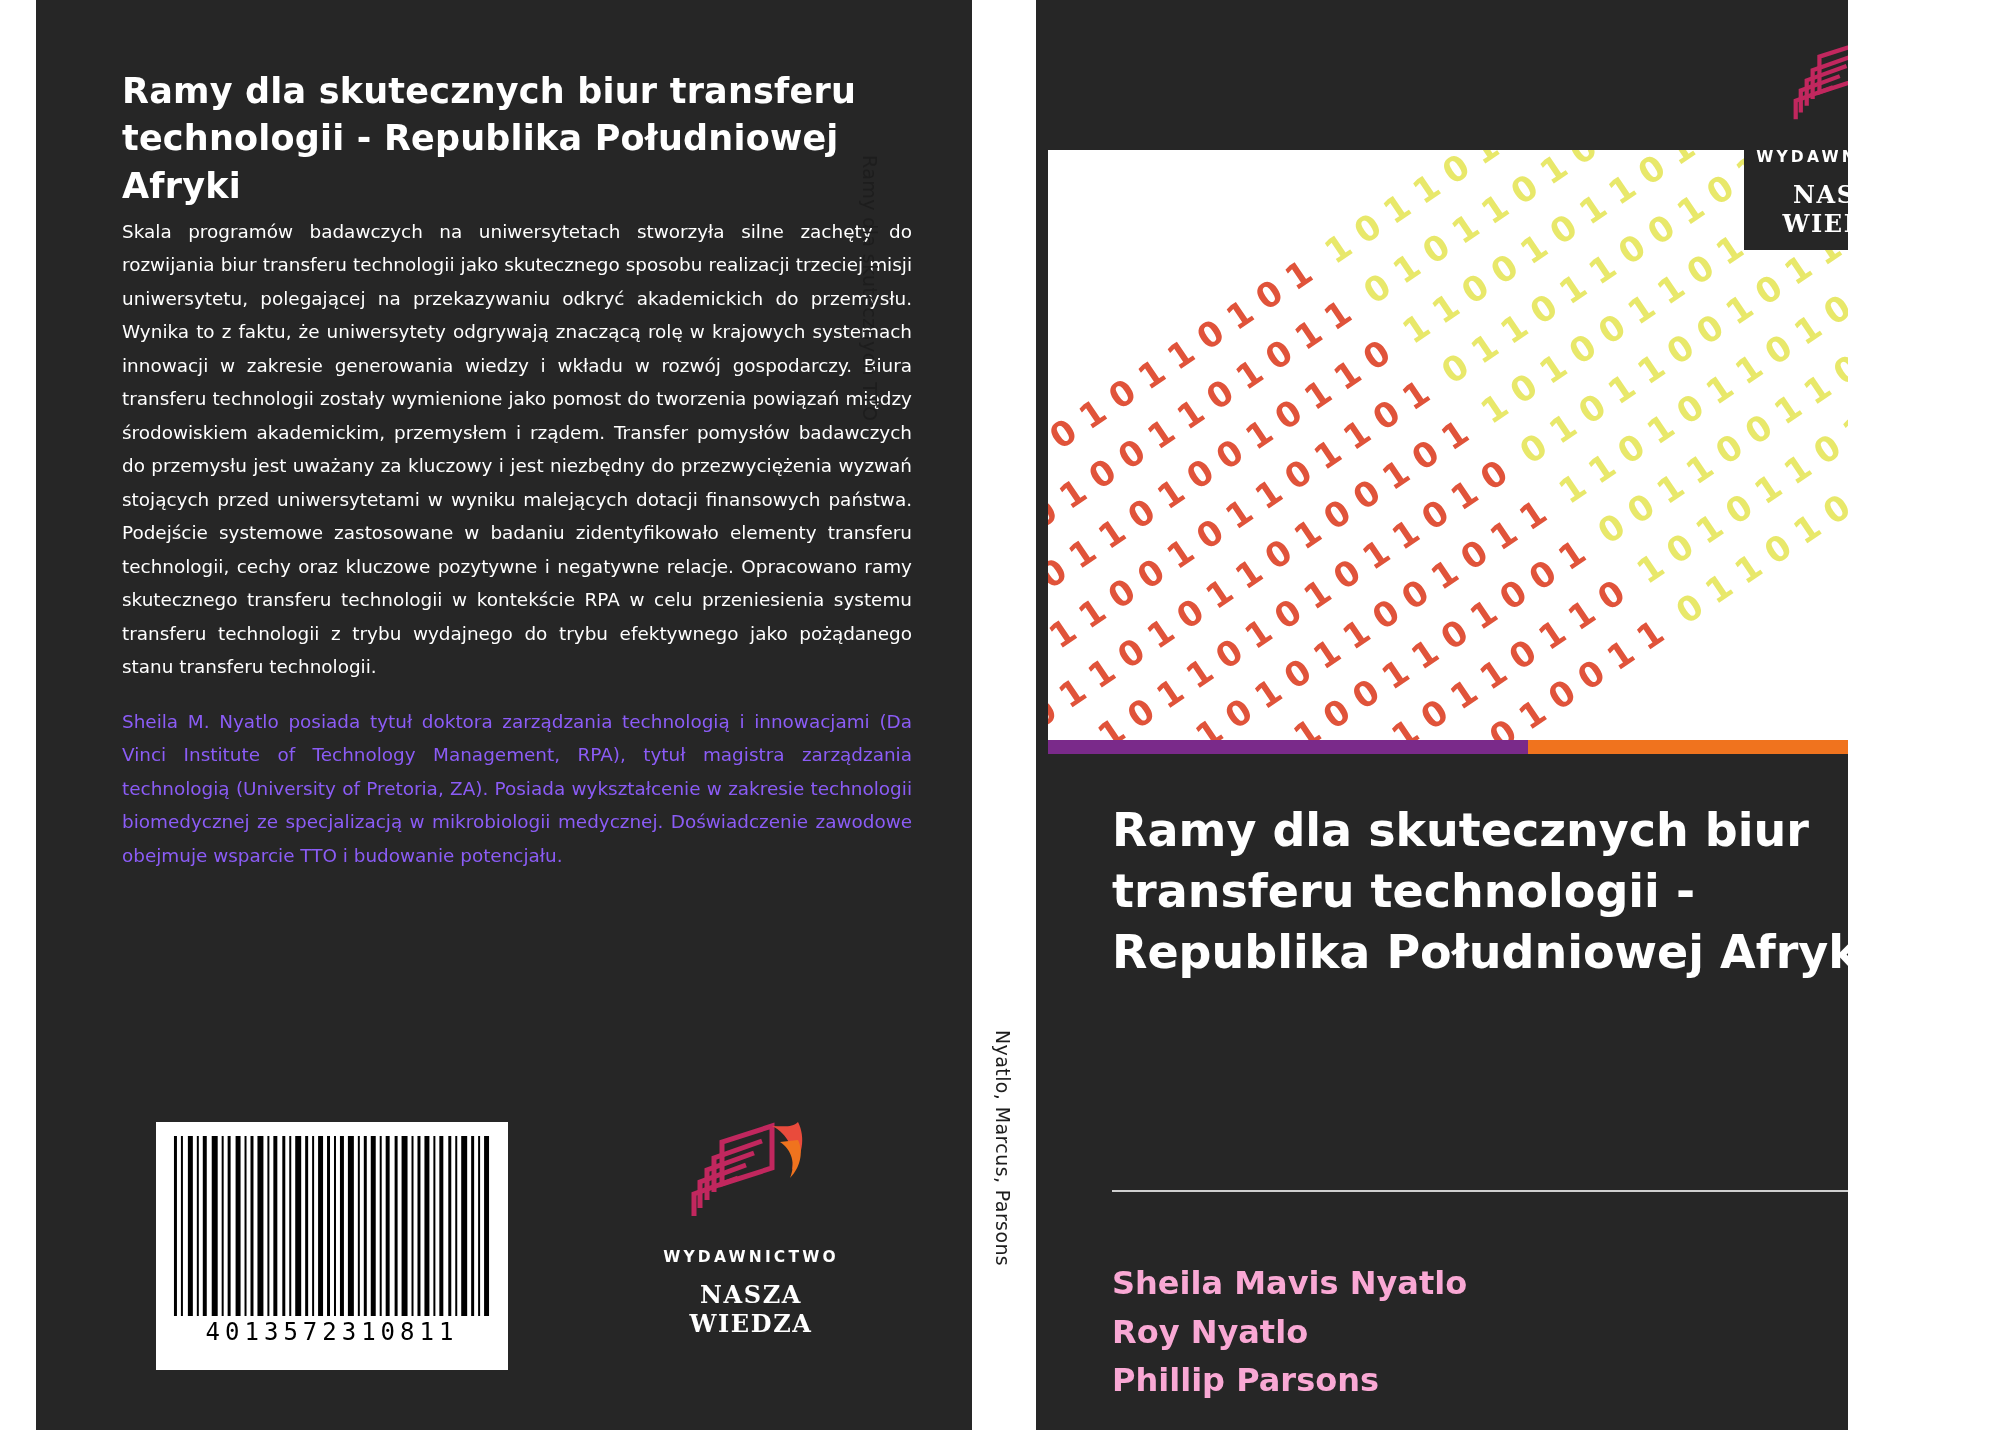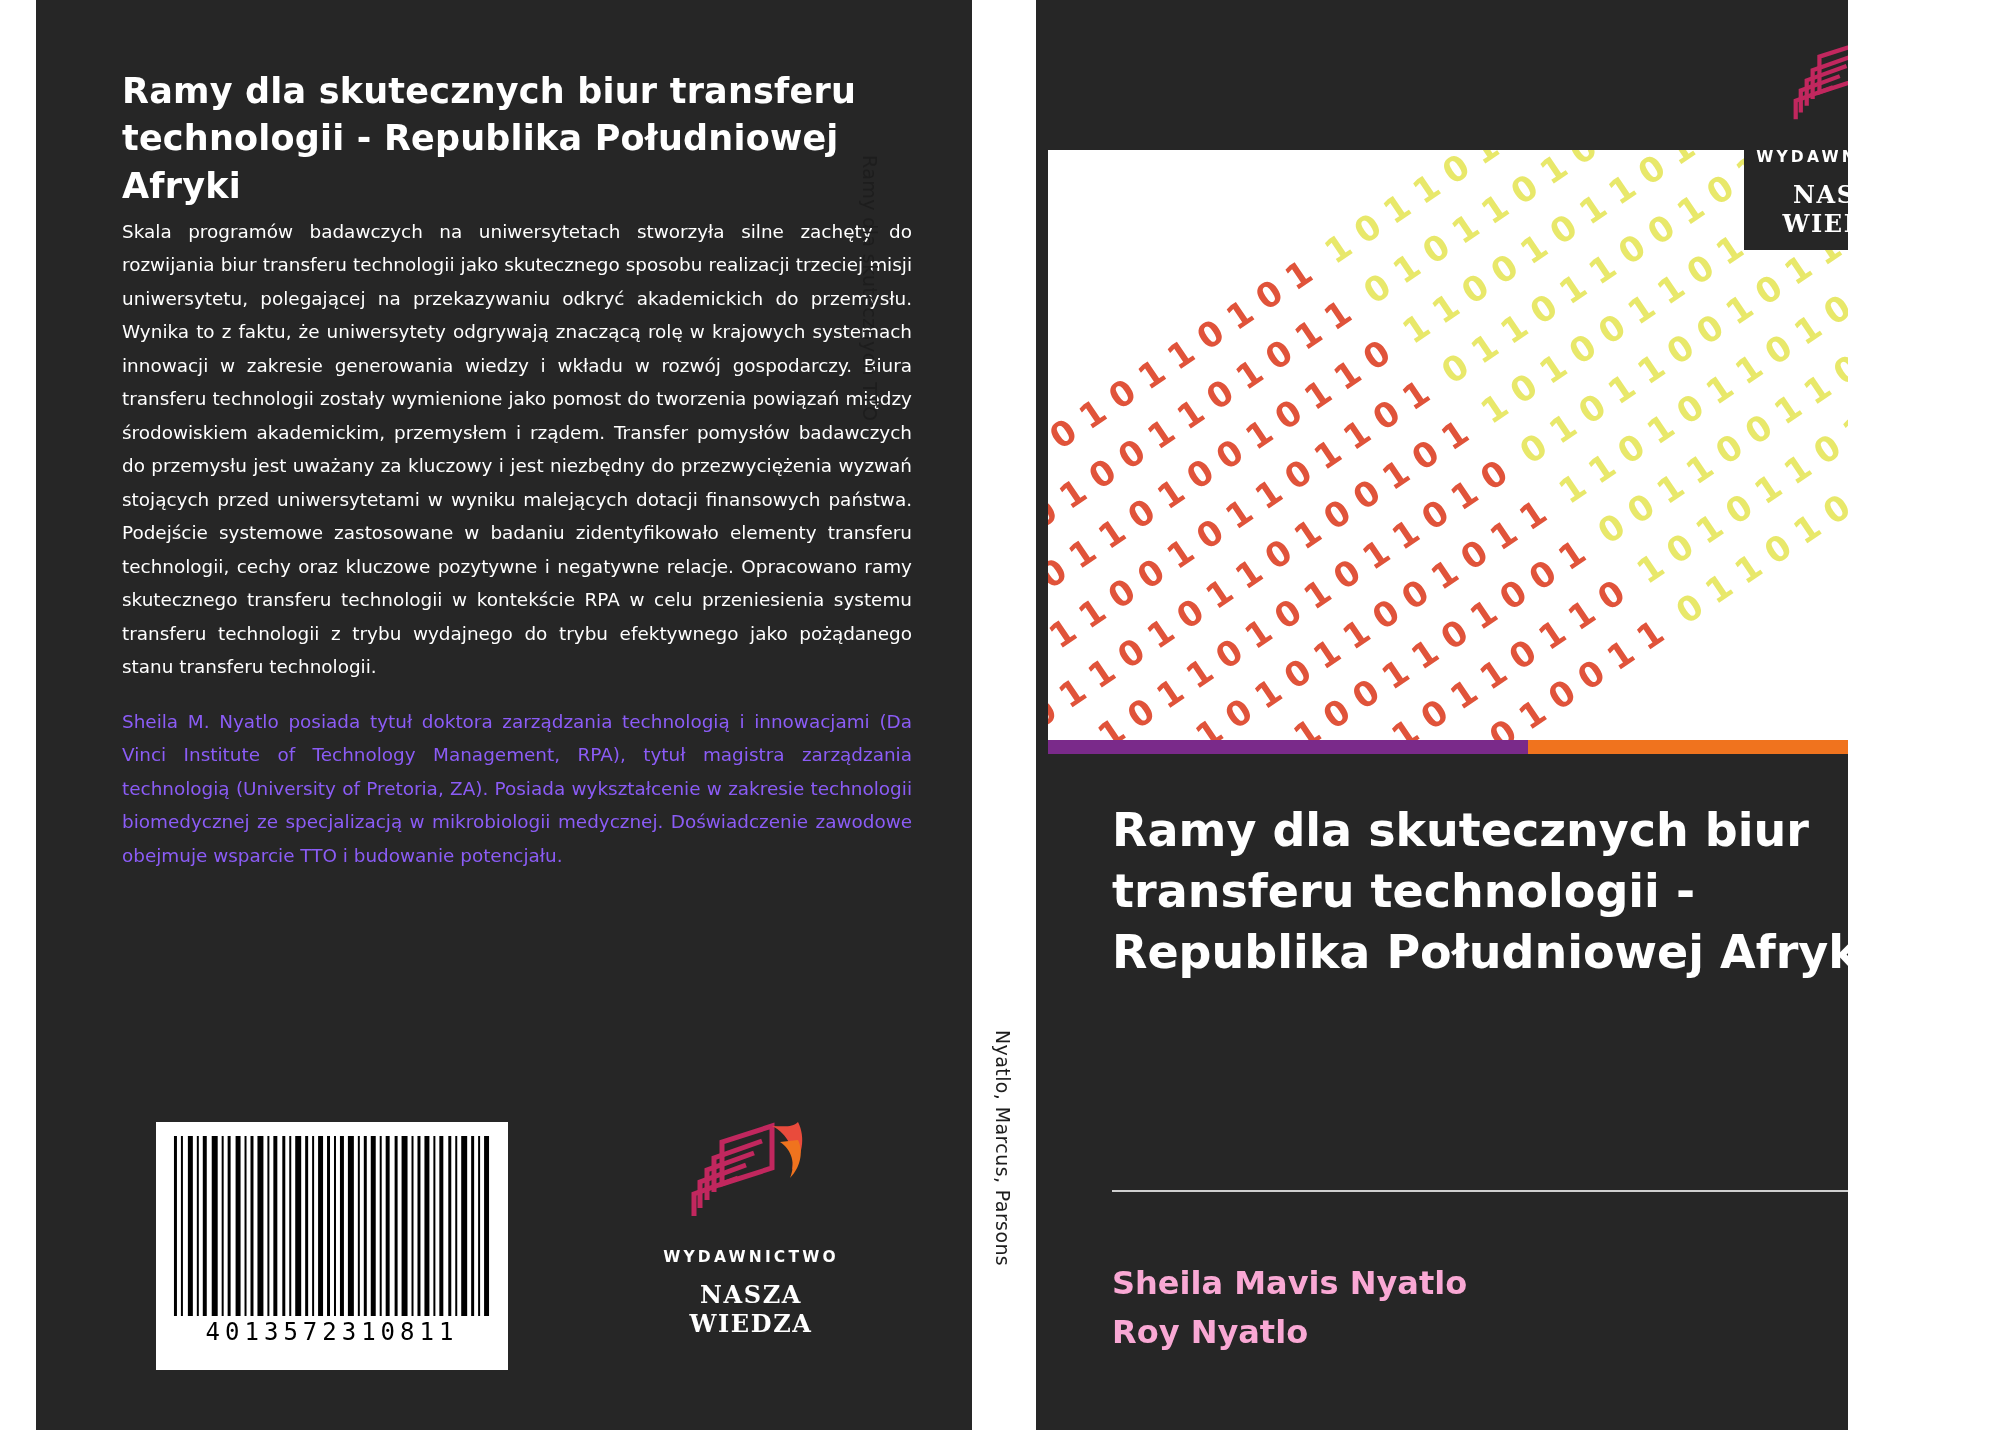--- a/index.html
+++ b/index.html
@@ -334,17 +334,18 @@
       <div class="logo-line2">NASZA WIEDZA</div>
     </div>
 
     <div id="front-title">Ramy dla skutecznych biur transferu technologii - Republika Południowej Afryki</div>
 
     <div id="front-rule"></div>
 
     <div id="front-authors">
       <div>Sheila Mavis Nyatlo</div>
       <div>Roy Nyatlo</div>
+      <div>Phillip Parsons</div>
     </div>
 
   </div>
 
 </div>
 
 </body></html>

